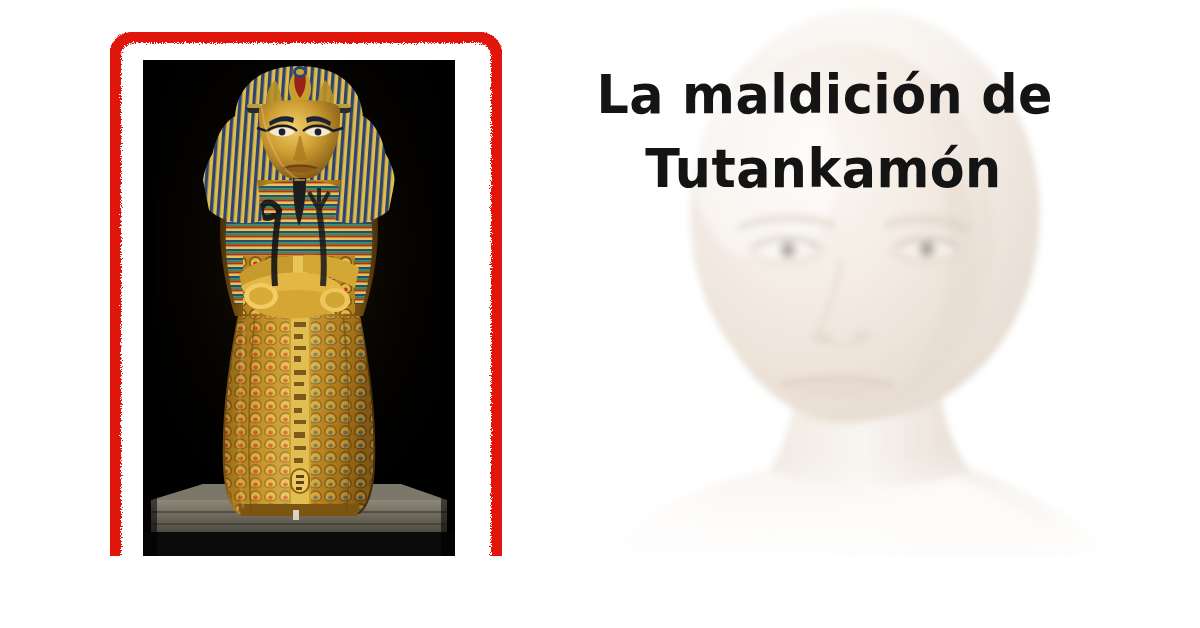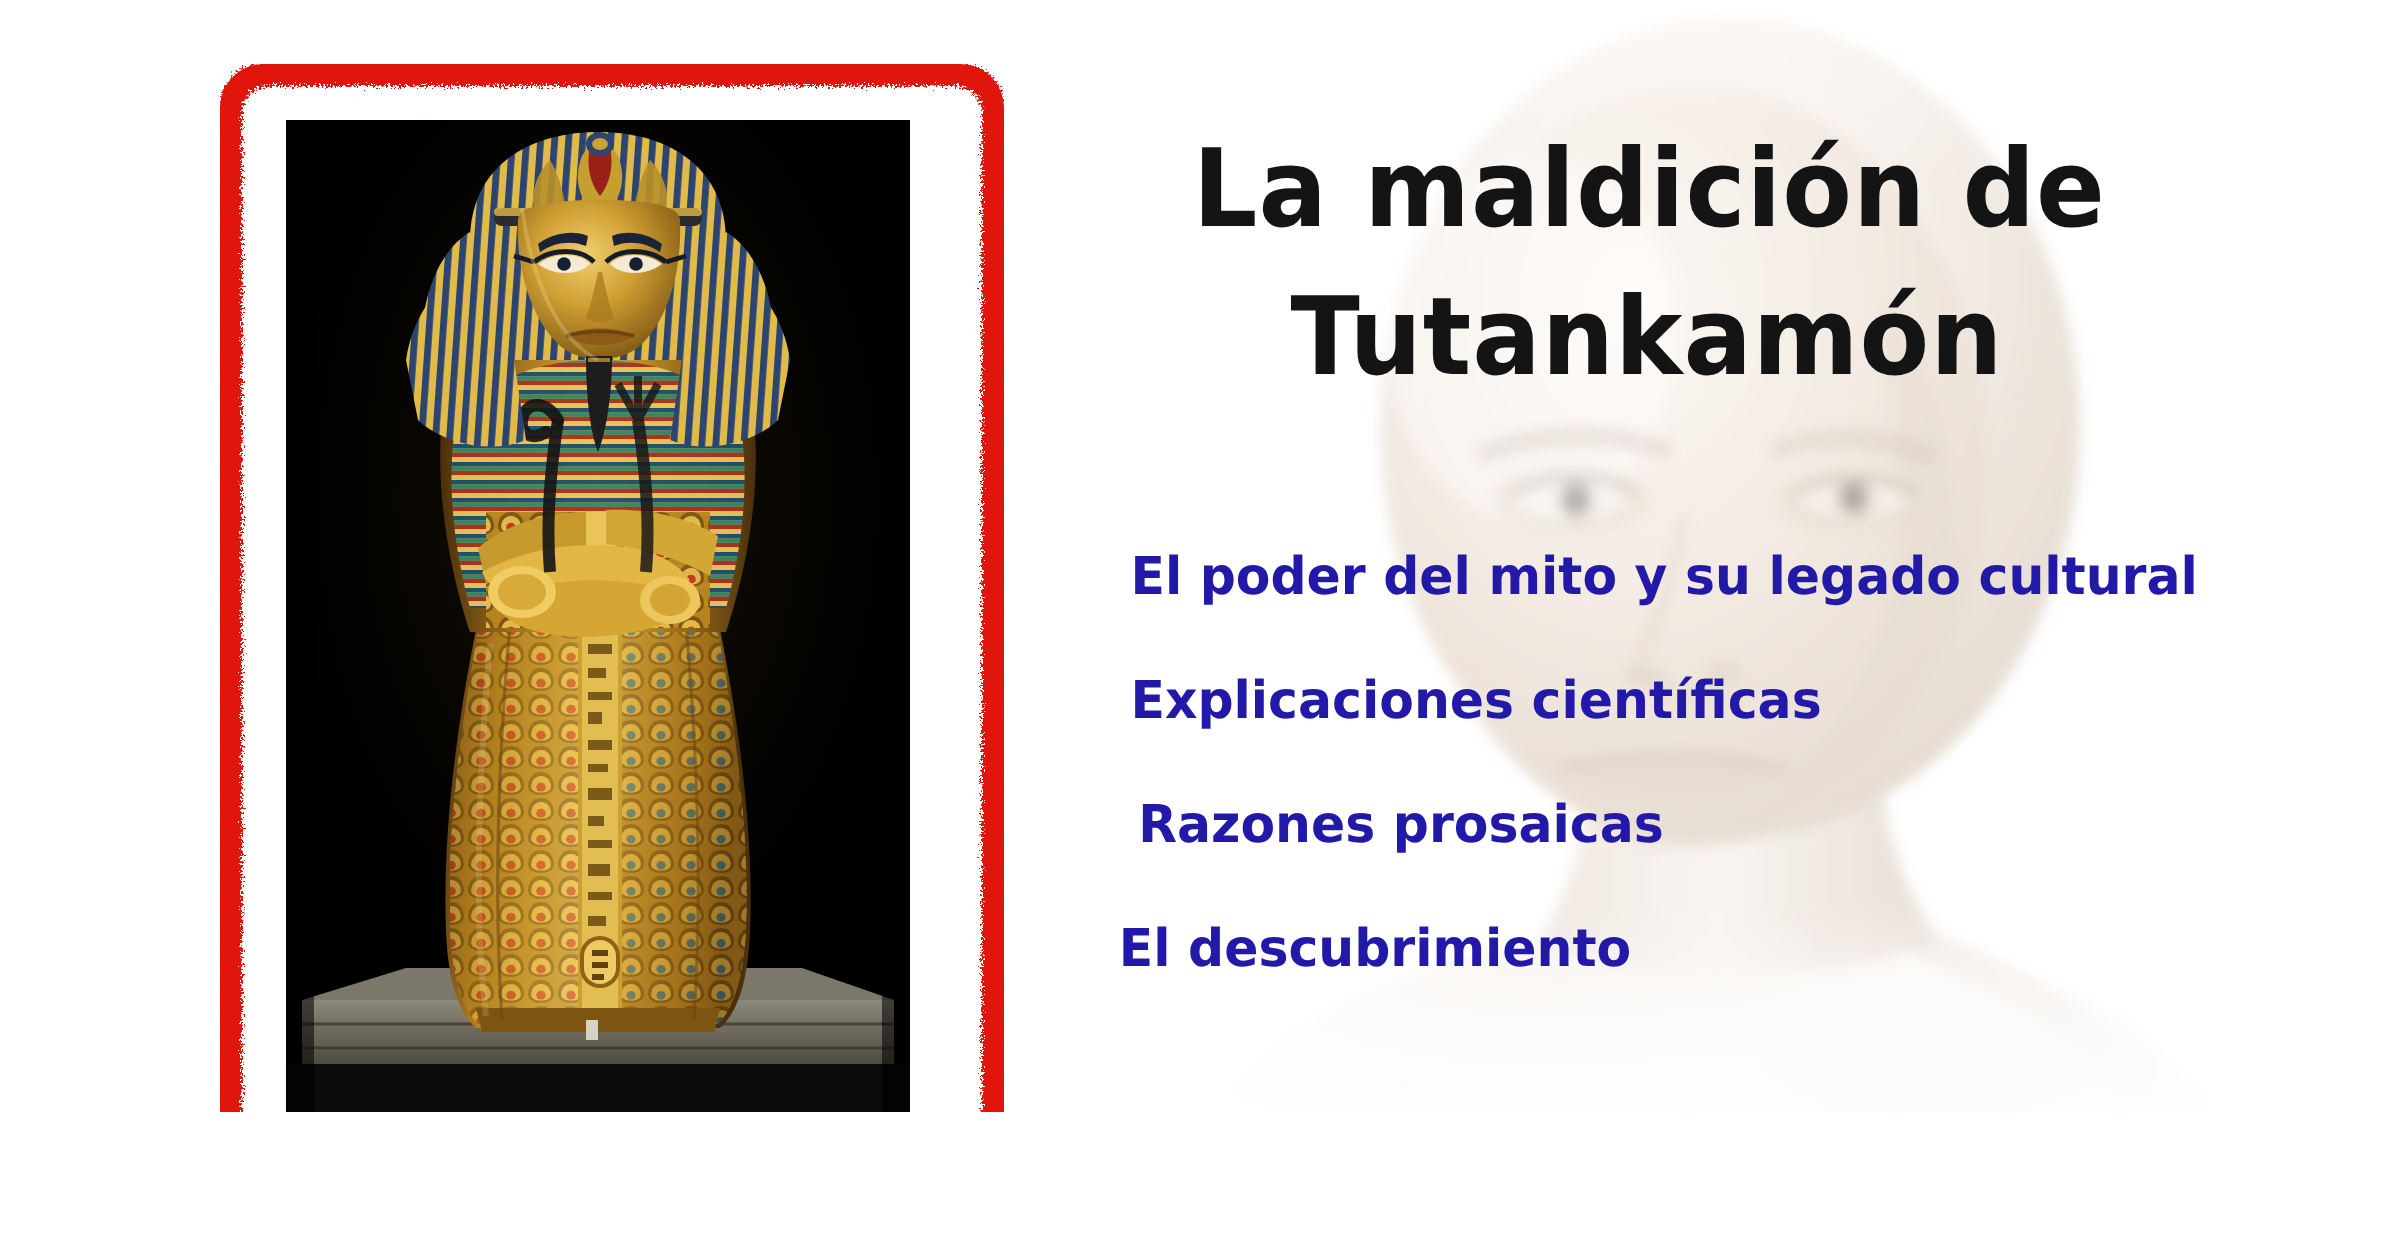--- a/index.html
+++ b/index.html
@@ -480,20 +480,14 @@
         <rect x="298" y="0" width="14" height="497" fill="#000" opacity="0.55"></rect>
       </svg>
     </div>
   </div>
 
   <div class="title-block">
     <div class="title-line l1">La maldición de</div>
     <div class="title-line l2">Tutankamón</div>
   </div>
 
-  <div class="bullets">
-    <div class="bullet b1">El poder del mito y su legado cultural</div>
-    <div class="bullet b2">Explicaciones científicas</div>
-    <div class="bullet b3">Razones prosaicas</div>
-    <div class="bullet b4">El descubrimiento</div>
-  </div>
 
 </div>
 
 </body></html>

